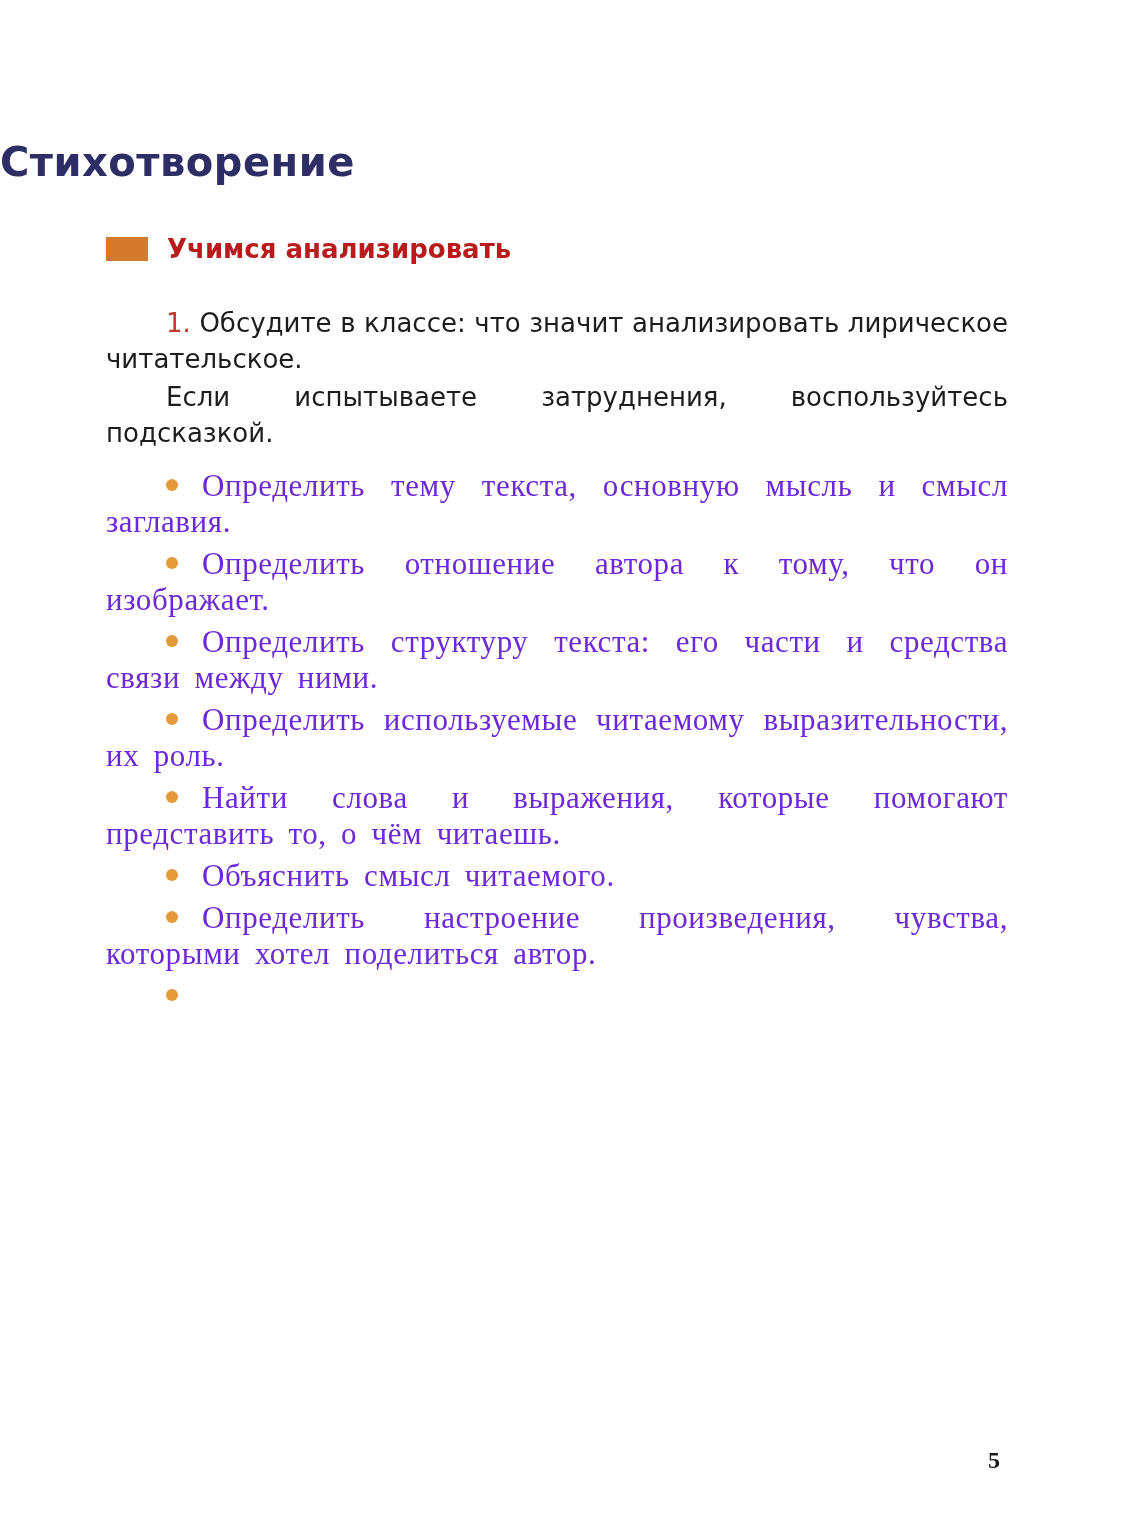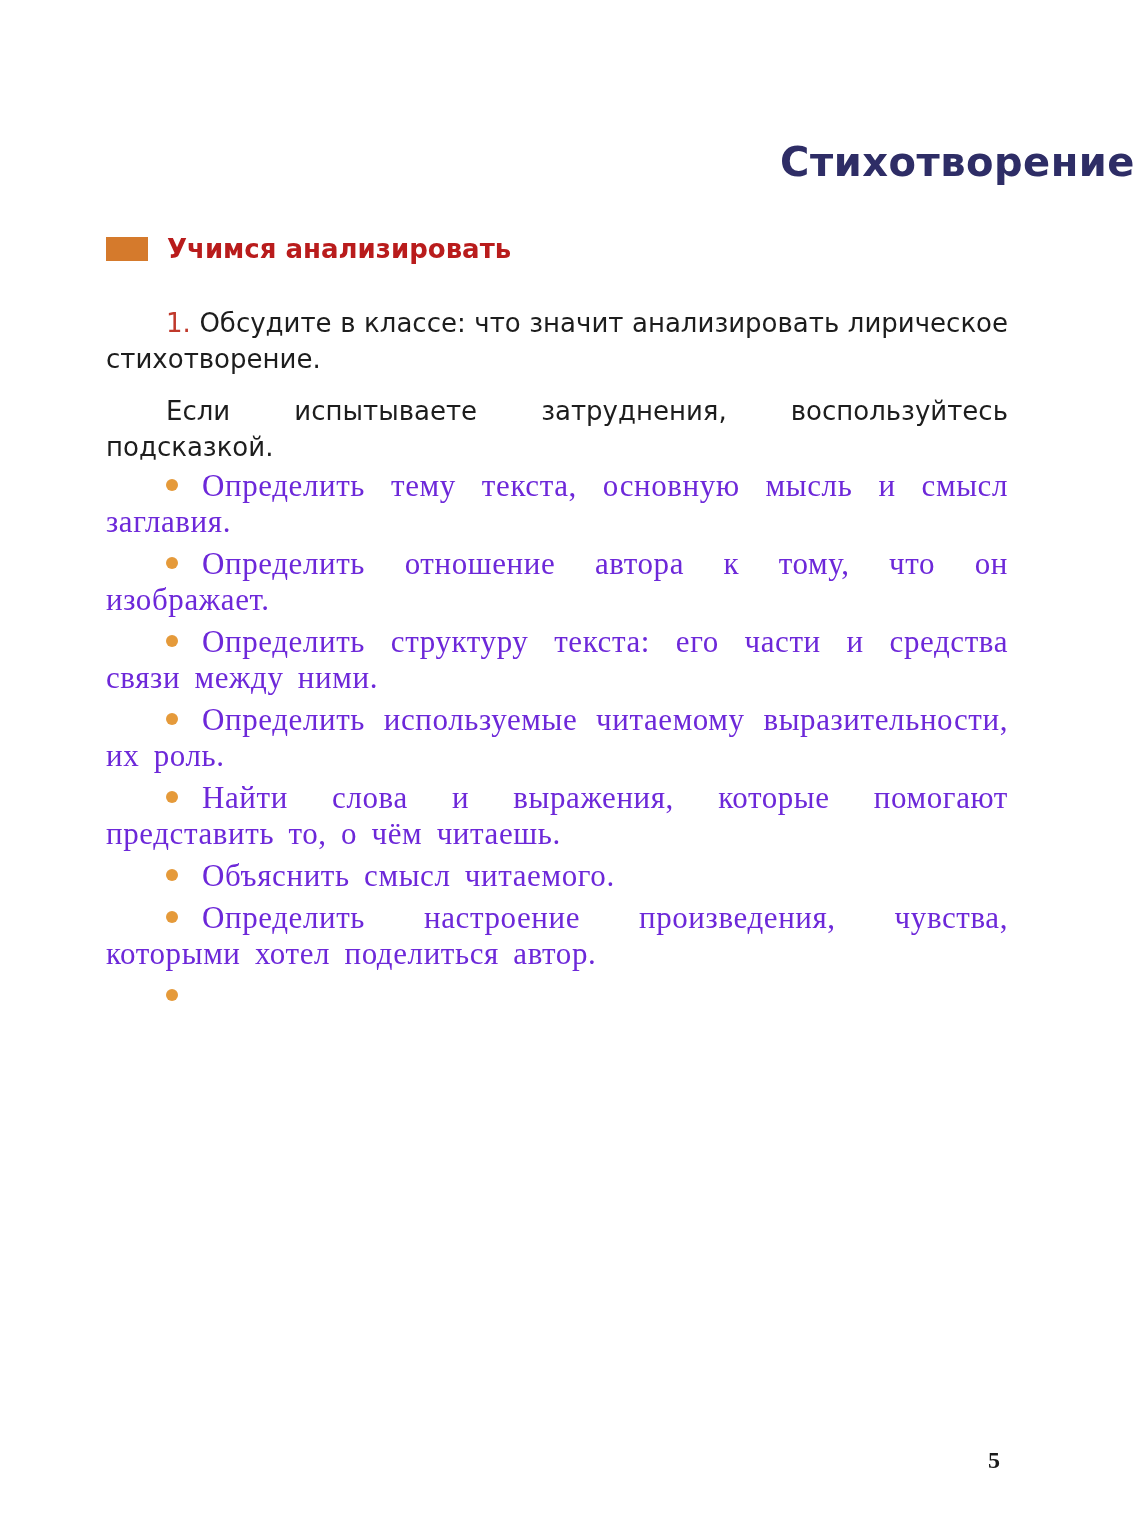--- a/index.html
+++ b/index.html
@@ -5,21 +5,21 @@
   html, body { margin: 0; padding: 0; }
   body {
     width: 1135px; height: 1523px;
     background: #ffffff;
     position: relative;
     overflow: hidden;
     color: #1d1d1d;
   }
   .page-title {
     position: absolute; left: 0; top: 112px; width: 1135px;
-    text-align: right;
+    text-align: left;
     font-family: "DejaVu Sans", sans-serif;
     font-size: 40px;
     color: #2e2d66;
     letter-spacing: 0.5px;
   }
   .section-head {
     position: absolute; left: 106px; top: 234px;
     display: flex; align-items: center;
   }
   .section-marker {
@@ -34,21 +34,21 @@
   }
   .task {
     position: absolute; left: 106px; top: 305px; width: 902px;
     font-family: "DejaVu Sans", sans-serif;
     font-size: 26px;
     line-height: 36px;
     text-align: justify;
     color: #1d1d1d;
   }
   .task p { margin: 0; text-indent: 60px; }
-  .task p + p { margin-top: 16px; }
+  .task p + p { margin-top: 2px; }
   .task-num { color: #c0392b; }
   .hints {
     position: absolute; left: 106px; top: 468px; width: 902px;
     font-family: "Liberation Serif", serif;
     font-size: 31px;
     line-height: 36px;
     letter-spacing: 0.6px;
     word-spacing: 6px;
     color: #6d28d9;
   }
@@ -80,21 +80,21 @@
 <h1 class="page-title">Стихотворение</h1>
 
 <div class="section-head">
   <div class="section-marker"></div>
   <div class="section-title">Учимся анализировать</div>
 </div>
 
 <div class="task">
   <p>
     <span class="task-num">1.</span>
-    <span>Обсудите в классе: что значит анализировать лирическое стихотворение.</span>
+    <span>Обсудите в классе: что значит анализировать лирическое читательское.</span>
   </p>
   <p>Если испытываете затруднения, воспользуйтесь подсказкой.</p>
 </div>
 
 <div class="hints">
   <p class="hint"><span class="bullet"></span><span>Определить тему текста, основную мысль и смысл заглавия.</span></p>
   <p class="hint"><span class="bullet"></span><span>Определить отношение автора к тому, что он изображает.</span></p>
   <p class="hint"><span class="bullet"></span><span>Определить структуру текста: его части и средства связи между ними.</span></p>
   <p class="hint"><span class="bullet"></span><span>Определить используемые читаемому выразительности, их роль.</span></p>
   <p class="hint"><span class="bullet"></span><span>Найти слова и выражения, которые помогают представить то, о чём читаешь.</span></p>

